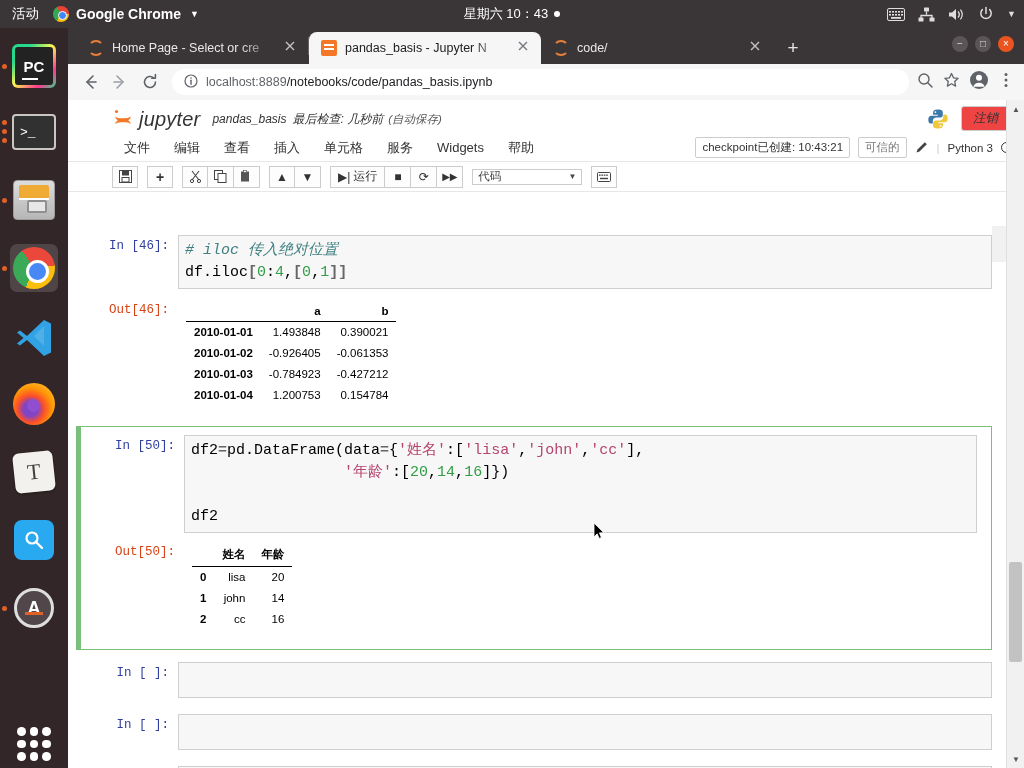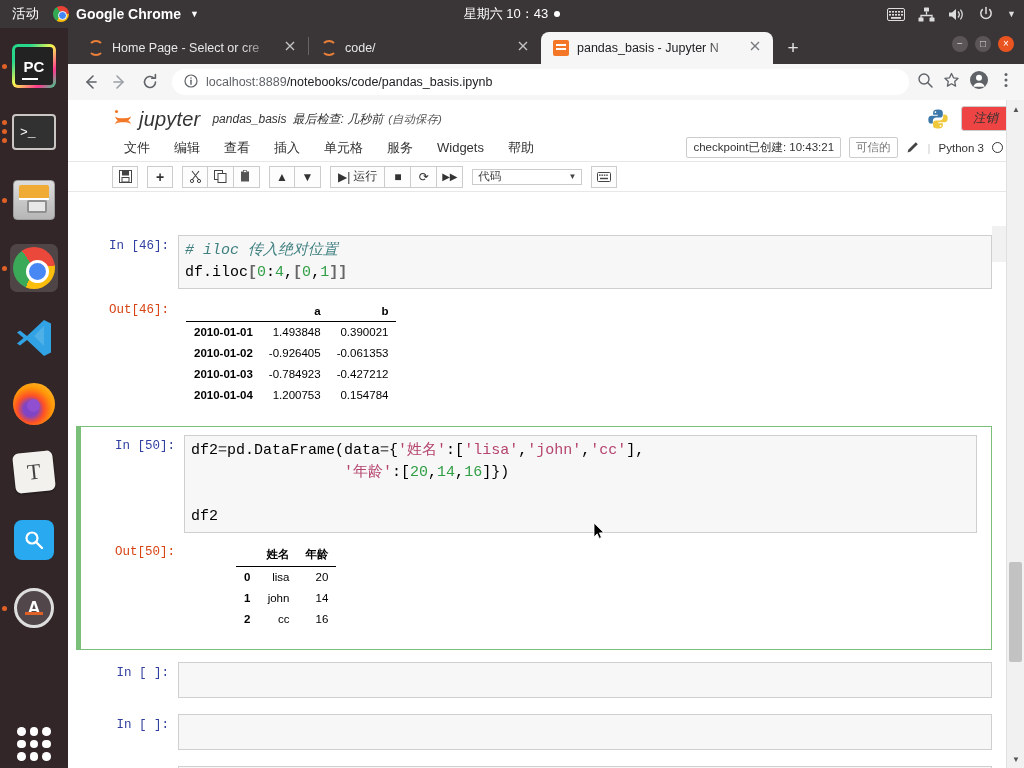--- a/index.html
+++ b/index.html
@@ -149,21 +149,21 @@
   .nb-name { font-size:12px; color:#333; margin-left:12px; }
   .nb-check { font-size:12px; color:#333; margin-left:6px; }
   .nb-autosave { font-size:11.5px; color:#555; margin-left:5px; }
   .hdr-right { position:absolute; right:14px; top:6px; display:flex; align-items:center; gap:12px; }
   .logout-btn { border:1px solid #ccc; border-radius:3px; padding:3px 11px; font-size:12.5px; background:#ef4444; color:#333;}
   .py-logo { width:22px;height:22px;position:relative; }
 
   #menubar { height:28px; display:flex; align-items:center; padding-left:44px; position:relative;
              border-bottom:1px solid #e7e7e7; }
   #menubar .mi { font-size:13px; color:#333; padding:3px 12px; }
-  .mb-right { position:absolute; right:21px; display:flex; align-items:center; gap:8px; font-size:11.5px; color:#333; }
+  .mb-right { position:absolute; right:12px; display:flex; align-items:center; gap:8px; font-size:11.5px; color:#333; }
   .chip { border:1px solid #ccc; border-radius:2px; padding:2px 6px; background:#fff; color:#333; }
   .chip.ghost { color:#777; }
   .kernel-name { color:#333; }
   .kernel-idle { width:11px;height:11px;border-radius:50%;border:1.4px solid #333; display:inline-block;}
 
   #toolbar { height:30px; display:flex; align-items:center; gap:0; padding-left:44px;
              border-bottom:1px solid #e7e7e7; background:#fff;}
   .tb { height:22px; min-width:26px; border:1px solid #ccc; background:#fdfdfd;
         display:flex; align-items:center; justify-content:center; font-size:12px; color:#333; }
   .tb + .tb { border-left:none; }
@@ -337,35 +337,35 @@
     <div class="tab">
       <span class="favicon fav-circle"></span>
       <span class="title">Home Page - Select or cre</span>
       <span class="x">
         <svg width="12" height="12" viewBox="0 0 12 12">
             <path d="M2 2l8 8M10 2l-8 8" stroke="#ddd" stroke-width="1.4"></path>
           </svg>
       </span>
     </div>
     <span class="tab-sep"></span>
+    <div class="tab active">
+      <span class="favicon fav-jup"></span>
+      <span class="title">pandas_basis - Jupyter N</span>
+      <span class="x">
+        <svg width="12" height="12" viewBox="0 0 12 12">
+            <path d="M2 2l8 8M10 2l-8 8" stroke="#5f6368" stroke-width="1.4"></path>
+          </svg>
+      </span>
+    </div>
     <div class="tab">
       <span class="favicon fav-circle"></span>
       <span class="title">code/</span>
       <span class="x">
         <svg width="12" height="12" viewBox="0 0 12 12">
             <path d="M2 2l8 8M10 2l-8 8" stroke="#ddd" stroke-width="1.4"></path>
-          </svg>
-      </span>
-    </div>
-    <div class="tab active">
-      <span class="favicon fav-jup"></span>
-      <span class="title">pandas_basis - Jupyter N</span>
-      <span class="x">
-        <svg width="12" height="12" viewBox="0 0 12 12">
-            <path d="M2 2l8 8M10 2l-8 8" stroke="#5f6368" stroke-width="1.4"></path>
           </svg>
       </span>
     </div>
     <div class="newtab">+</div>
     <div class="wctl">
       <i>−</i>
       <i>□</i>
       <i class="close">×</i>
     </div>
   </div>
@@ -598,21 +598,21 @@
         </div>
 
         <div class="cell selected" style="flex-direction:column;padding:0;margin-top:12px;">
           <div style="display:flex;padding:8px 14px 4px 0;">
             <div class="prompt" style="width:103px;flex:0 0 103px;">In [50]:</div>
             <div class="inputarea"><span>df2</span><span class="k-op">=</span><span>pd.DataFrame(data</span><span class="k-op">=</span><span>{</span><span class="k-str">'姓名'</span><span>:[</span><span class="k-str">'lisa'</span><span>,</span><span class="k-str">'john'</span><span>,</span><span class="k-str">'cc'</span><span>],</span>
 <span>                 </span><span class="k-str">'年龄'</span><span>:[</span><span class="k-num">20</span><span>,</span><span class="k-num">14</span><span>,</span><span class="k-num">16</span><span>]})</span>
 
 <span>df2</span></div>
           </div>
-          <div style="display:flex;padding:4px 14px 16px 0;gap:44px;">
+          <div style="display:flex;padding:4px 14px 16px 0;">
             <div class="prompt out" style="width:103px;flex:0 0 103px;">Out[50]:</div>
             <div class="outarea">
               <div class="dfwrap">
                 <table class="df">
                   <thead>
                     <tr>
                       <th></th>
                       <th>姓名</th>
                       <th>年龄</th>
                     </tr>

